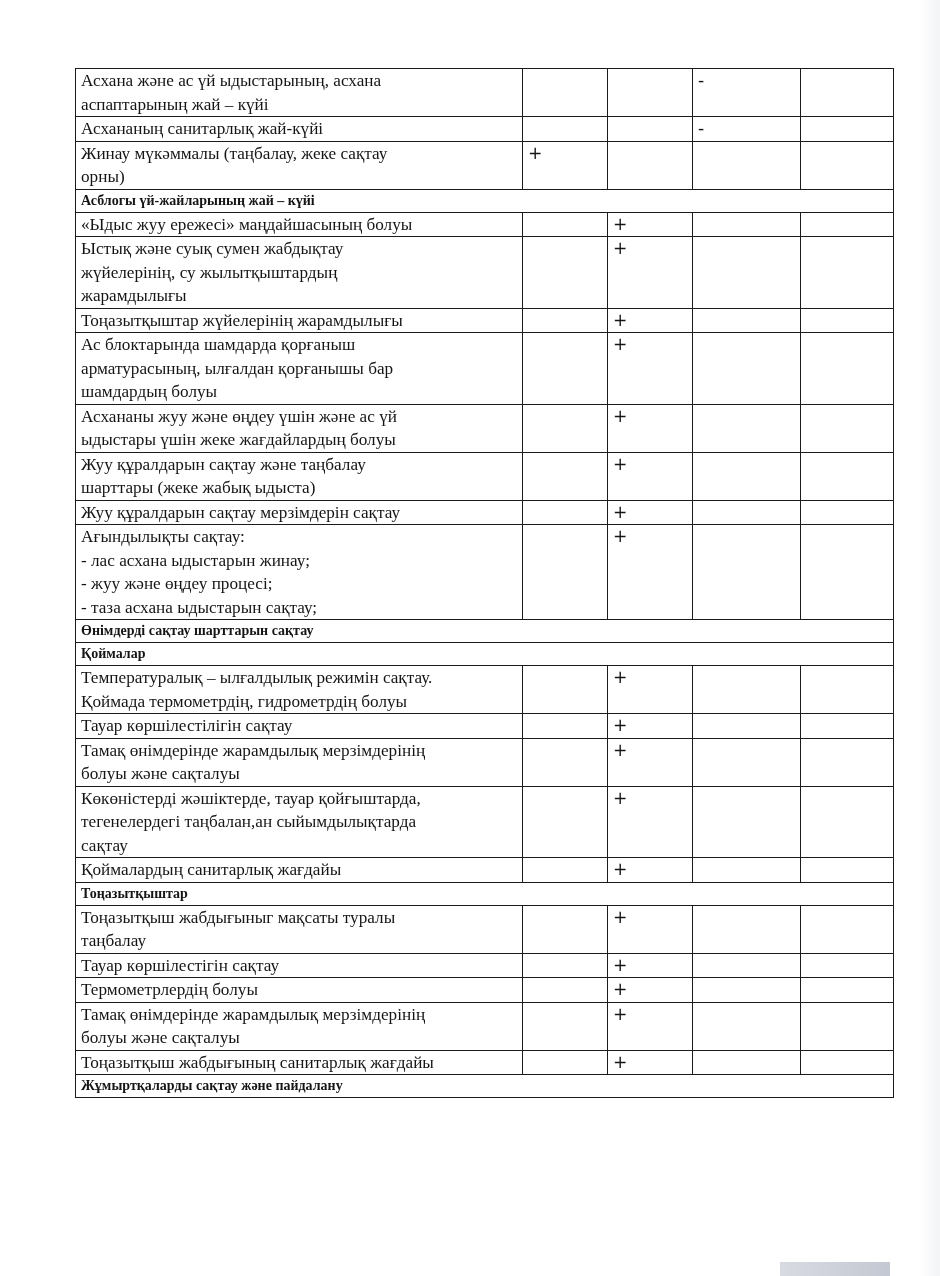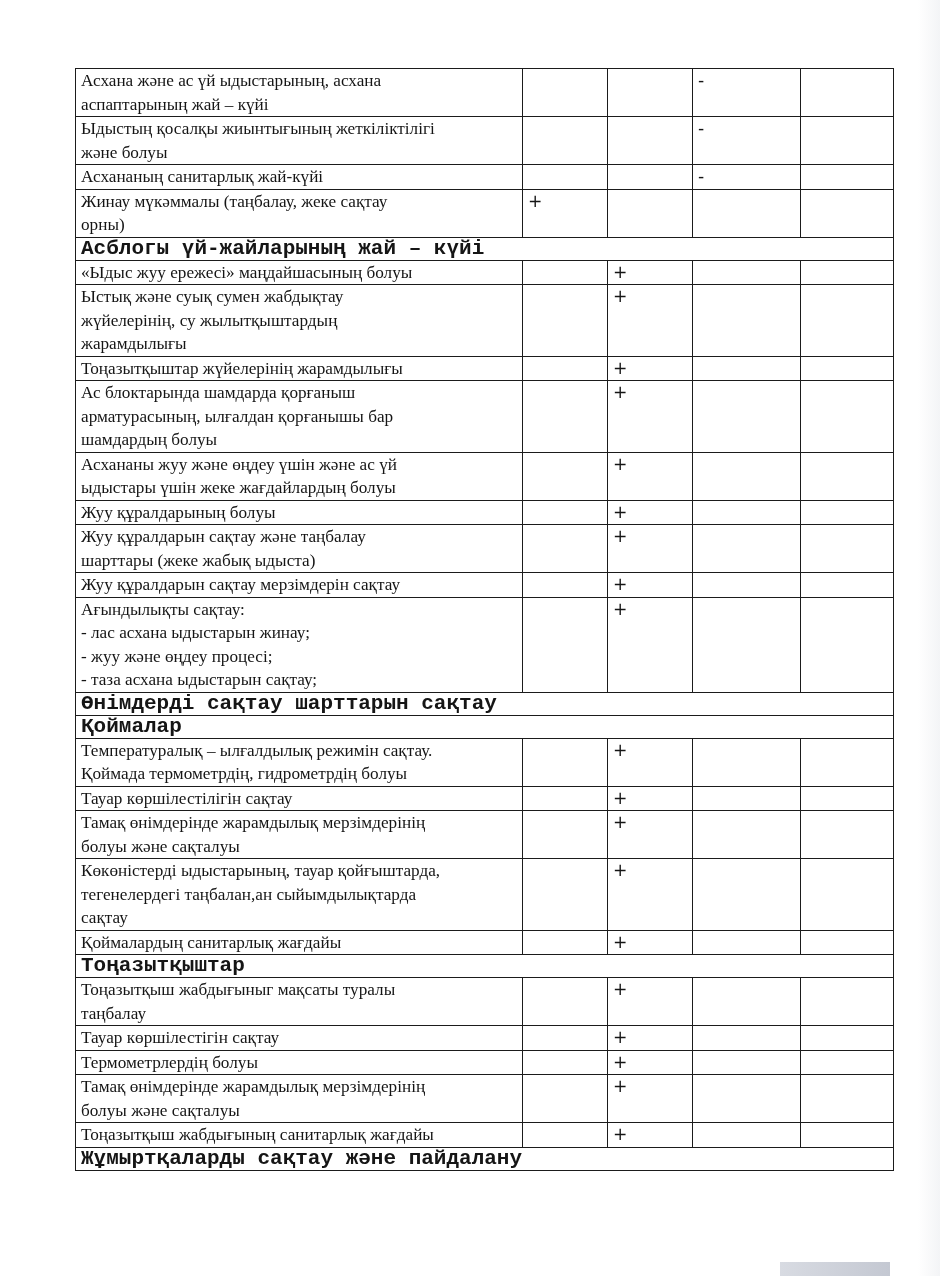--- a/index.html
+++ b/index.html
@@ -20,21 +20,21 @@
     border-collapse: collapse; table-layout: fixed;
   }
   table.checklist td {
     border: 1.6px solid #1b1b1b; padding: 0 5px; vertical-align: top;
     font-size: 17.2px; line-height: 23.5px; box-sizing: border-box;
   }
   td.criterion { width: 447px; }
   td.mark-col { width: 85px; text-align: left; padding-left: 11px; font-family: "DejaVu Sans", sans-serif; font-size: 14px; }
   td.mark-col.c4 { width: 108px; }
   td.mark-col.c5 { width: 93px; }
-  tr.section td { font-weight: bold; font-size: 21px; line-height: 22px; font-family: Liberation Mono, monospace; }
+  tr.section td { font-weight: bold; font-size: 14px; line-height: 22px; }
   .mark { display: inline-block; line-height: 20px; }
   .line { display: block; }
 </style>
 </head>
 <body>
 
 <div class="page-edge"></div>
 <div class="bottom-shadow"></div>
 
 <table class="checklist">
@@ -44,30 +44,20 @@
           <span class="line">Асхана жәнe ас үй ыдыстарының, асхана</span>
           <span class="line">аспаптарының жай – күйі</span>
         </td>
         <td class="mark-col c2"><span class="mark"></span></td>
         <td class="mark-col c3"><span class="mark"></span></td>
         <td class="mark-col c4"><span class="mark">-</span></td>
         <td class="mark-col c5"><span class="mark"></span></td>
       </tr>
       <tr>
         <td class="criterion">
-          <span class="line">Ыдыстың қосалқы жиынтығының жеткіліктілігі</span>
-          <span class="line">жәнe болуы</span>
-        </td>
-        <td class="mark-col c2"><span class="mark"></span></td>
-        <td class="mark-col c3"><span class="mark"></span></td>
-        <td class="mark-col c4"><span class="mark">-</span></td>
-        <td class="mark-col c5"><span class="mark"></span></td>
-      </tr>
-      <tr>
-        <td class="criterion">
           <span class="line">Асхананың санитарлық жай-күйі</span>
         </td>
         <td class="mark-col c2"><span class="mark"></span></td>
         <td class="mark-col c3"><span class="mark"></span></td>
         <td class="mark-col c4"><span class="mark">-</span></td>
         <td class="mark-col c5"><span class="mark"></span></td>
       </tr>
       <tr>
         <td class="criterion">
           <span class="line">Жинау мүкәммалы (таңбалау, жеке сақтау</span>
@@ -120,29 +110,20 @@
         </td>
         <td class="mark-col c2"><span class="mark"></span></td>
         <td class="mark-col c3"><span class="mark">+</span></td>
         <td class="mark-col c4"><span class="mark"></span></td>
         <td class="mark-col c5"><span class="mark"></span></td>
       </tr>
       <tr>
         <td class="criterion">
           <span class="line">Асхананы жуу жәнe өңдеу үшін жәнe ас үй</span>
           <span class="line">ыдыстары үшін жеке жағдайлардың болуы</span>
-        </td>
-        <td class="mark-col c2"><span class="mark"></span></td>
-        <td class="mark-col c3"><span class="mark">+</span></td>
-        <td class="mark-col c4"><span class="mark"></span></td>
-        <td class="mark-col c5"><span class="mark"></span></td>
-      </tr>
-      <tr>
-        <td class="criterion">
-          <span class="line">Жуу құралдарының болуы</span>
         </td>
         <td class="mark-col c2"><span class="mark"></span></td>
         <td class="mark-col c3"><span class="mark">+</span></td>
         <td class="mark-col c4"><span class="mark"></span></td>
         <td class="mark-col c5"><span class="mark"></span></td>
       </tr>
       <tr>
         <td class="criterion">
           <span class="line">Жуу құралдарын сақтау жәнe таңбалау</span>
           <span class="line">шарттары (жеке жабық ыдыста)</span>
@@ -207,21 +188,21 @@
           <span class="line">Тамақ өнімдерінде жарамдылық мерзімдерінің</span>
           <span class="line">болуы жәнe сақталуы</span>
         </td>
         <td class="mark-col c2"><span class="mark"></span></td>
         <td class="mark-col c3"><span class="mark">+</span></td>
         <td class="mark-col c4"><span class="mark"></span></td>
         <td class="mark-col c5"><span class="mark"></span></td>
       </tr>
       <tr>
         <td class="criterion">
-          <span class="line">Көкөністерді ыдыстарының, тауар қойғыштарда,</span>
+          <span class="line">Көкөністерді жәшіктерде, тауар қойғыштарда,</span>
           <span class="line">тегенелердегі таңбалан,ан сыйымдылықтарда</span>
           <span class="line">сақтау</span>
         </td>
         <td class="mark-col c2"><span class="mark"></span></td>
         <td class="mark-col c3"><span class="mark">+</span></td>
         <td class="mark-col c4"><span class="mark"></span></td>
         <td class="mark-col c5"><span class="mark"></span></td>
       </tr>
       <tr>
         <td class="criterion">

